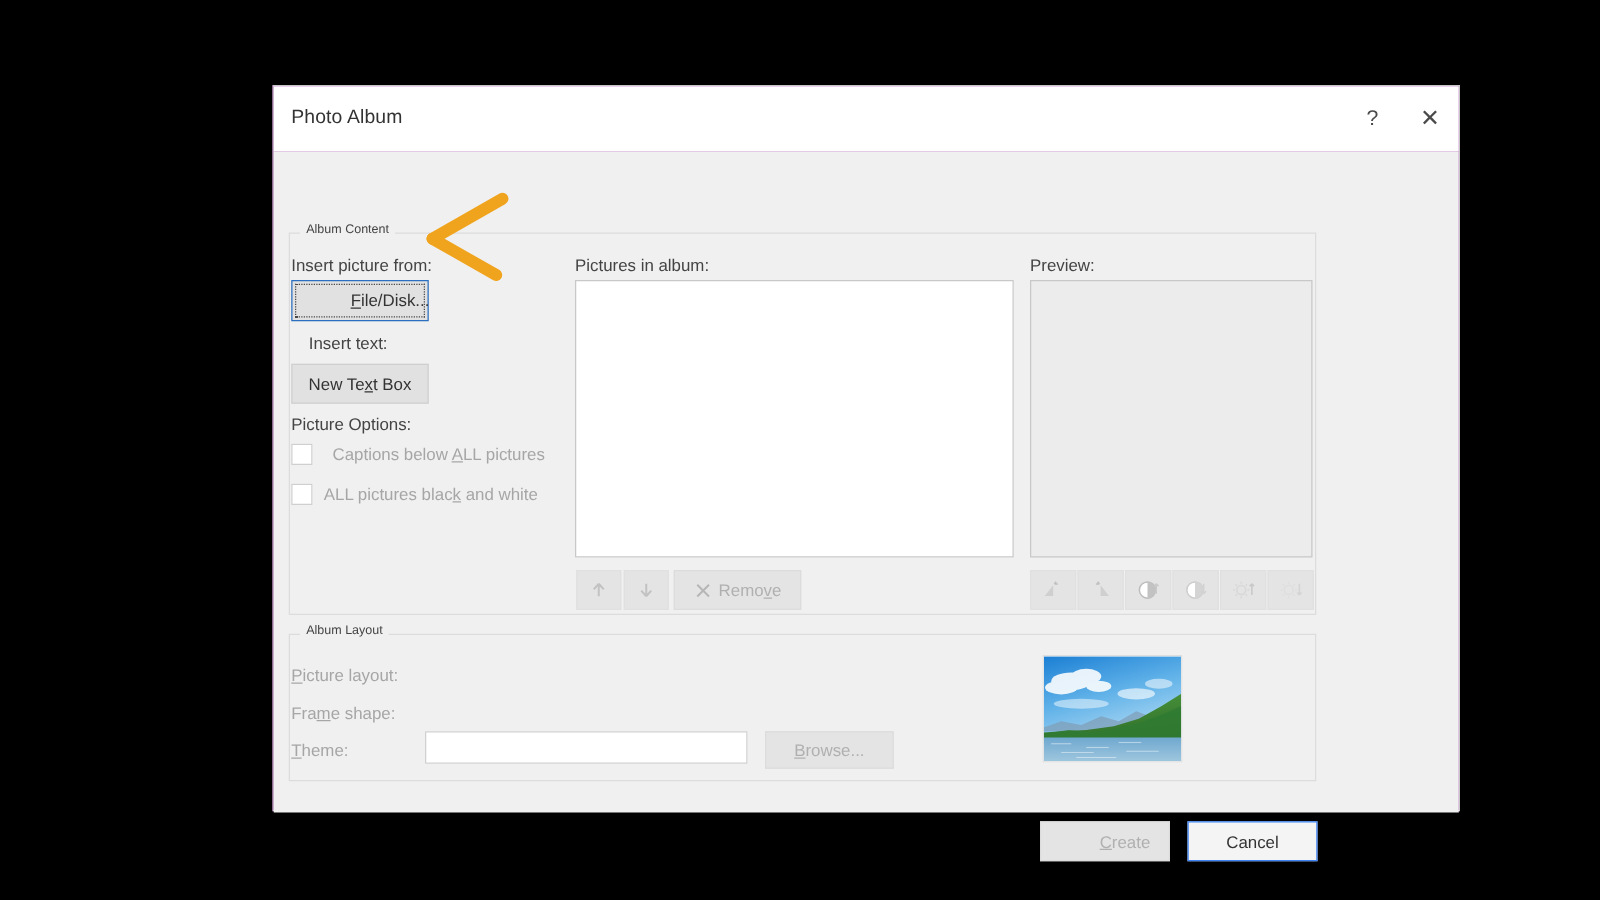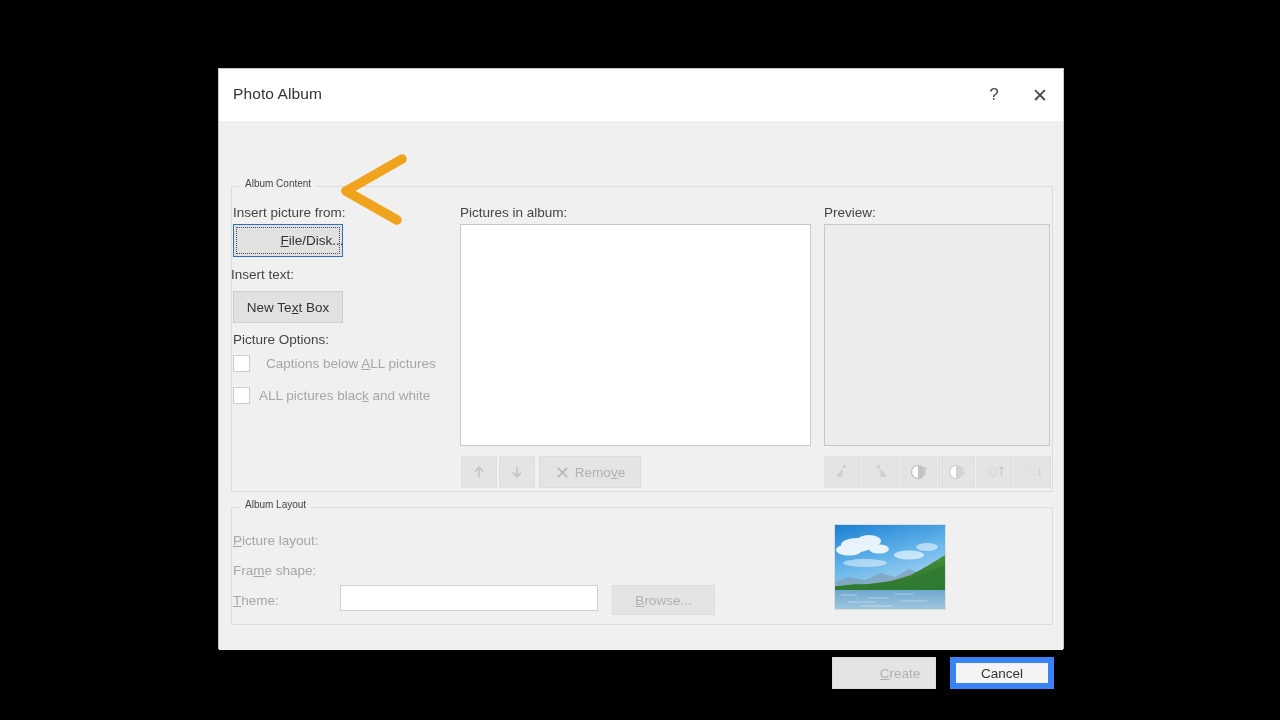--- a/index.html
+++ b/index.html
@@ -14,21 +14,21 @@
   #screen {
     position: relative;
     width: 1280px; height: 720px;
     background: #000000;
   }
 
   
   #dialog {
     position: absolute;
     left: 218px; top: 68px;
-    width: 846px; height: 581px;
+    width: 950px; height: 581px;
     background: #a21caf;
     border: 1px solid #c6c6c6;
     box-shadow: 0 0 0 0 rgba(0,0,0,0);
   }
 
   .titlebar {
     position: relative;
     height: 52px;
     background: #ffffff;
     display: flex;
@@ -104,21 +104,21 @@
     cursor: default;
     user-select: none;
   }
   .btn.disabled {
     color: #b0b0b0;
     background: #e4e4e4;
     border-color: #dcdcdc;
   }
   .btn.plain {
     background: #f4f4f4;
-    border: 6px solid #3b82f6;
+    border: 1px solid #3b82f6;
   }
 
   
   #btn-filedisk {
     background: #e1e1e1;
     border: 1px solid #2a6fc0;
     outline: none;
     padding-left: 48px;
   }
   #btn-filedisk .focusring {
@@ -246,21 +246,21 @@
         <span class="group-legend">Album Content</span>
       </div>
 
       <div class="lbl" style="left:14px; top:84px;">Insert picture from:</div>
 
       <div class="btn" id="btn-filedisk" style="left:14px; top:103px; width:110px; height:33px;">
         <span><span class="acc">F</span>ile/Disk...</span>
         <span class="focusring"></span>
       </div>
 
-      <div class="lbl" style="left:0; top:146px;padding-left:12px;">Insert text:</div>
+      <div class="lbl" style="left:16px; top:146px;padding-left:12px;">Insert text:</div>
 
       <div class="btn" style="left:14px; top:170px; width:110px; height:32px;">
         <span>New Te<span class="acc">x</span>t Box</span>
       </div>
 
       <div class="lbl" style="left:14px; top:211px;">Picture Options:</div>
 
       <div class="chk-row" style="left:14px; top:234px;gap:16px;">
         <span class="chk-box"></span>
         <span class="chk-label">Captions below <span class="acc">A</span>LL pictures</span>

